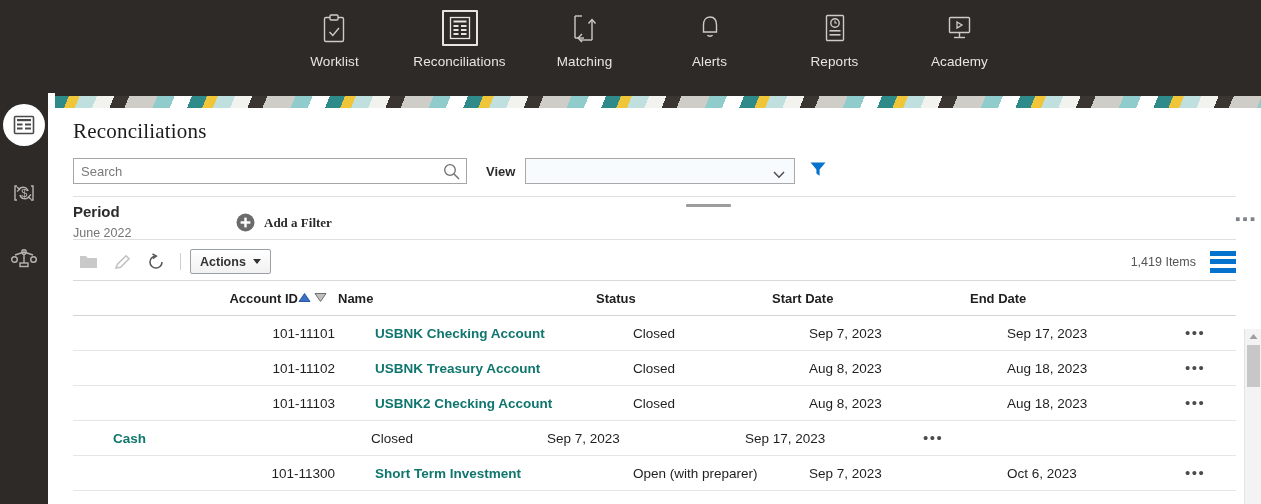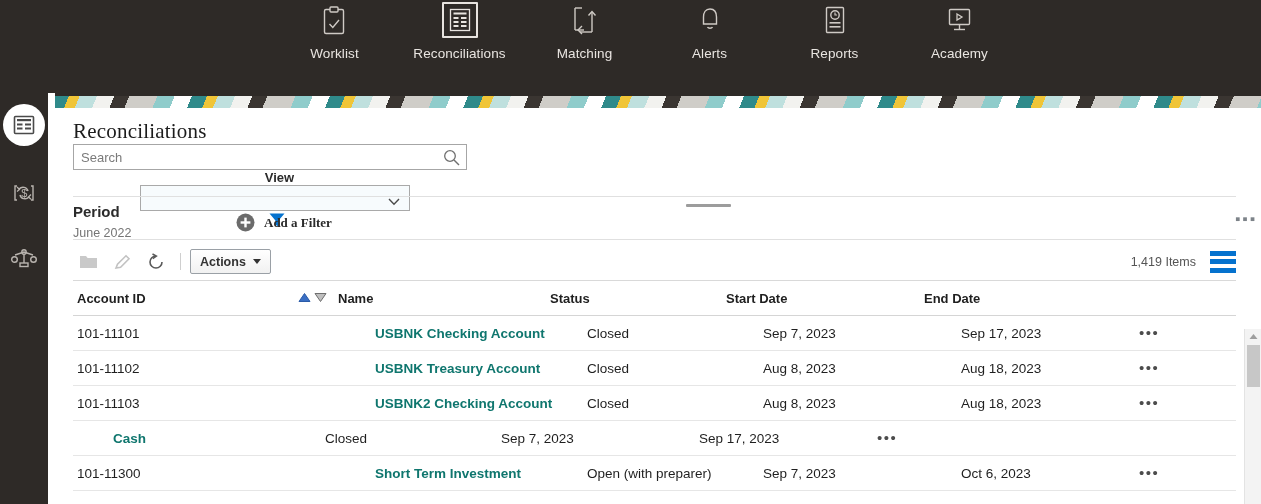--- a/index.html
+++ b/index.html
@@ -12,21 +12,21 @@
   #app { position: relative; width: 1261px; height: 504px; }
 
   
   .topnav {
     position: absolute; left: 0; top: 0; width: 1261px; height: 93px;
     background: #2e2a27;
     display: flex; align-items: flex-start; justify-content: flex-start;
     padding-left: 272px;
   }
   .navitem {
-    width: 125px; padding-top: 2px;
+    width: 125px; padding-top: 10px;
     display: flex; flex-direction: column; align-items: center;
     cursor: pointer; user-select: none;
   }
   .navicon {
     width: 36px; height: 36px;
     display: flex; align-items: center; justify-content: center;
     margin-bottom: 8px;
   }
   .navicon.active { border: 2px solid #e8e4e0; border-radius: 1px; }
   .navlabel { color: #e9e5e1; font-size: 13.5px; letter-spacing: .1px; }
@@ -80,21 +80,21 @@
     background: #9c9c9c; border-radius: 1px; cursor: ns-resize;
   }
 
   .page-title {
     position: absolute; left: 25px; top: 26px;
     font-family: "Liberation Serif", serif;
     font-size: 21px; color: #1c1c1c; letter-spacing: .2px;
   }
 
   
-  .searchrow { position: absolute; left: 25px; top: 51px; display: flex; align-items: center; flex-direction: column; }
+  .searchrow { position: absolute; left: 25px; top: 65px; display: flex; align-items: center; }
   .searchbox {
     position: relative; width: 394px; height: 26px;
     border: 1px solid #a6a6a6; background: #fff;
   }
   .searchbox input {
     width: 100%; height: 100%; border: 0; outline: none;
     padding: 0 26px 0 7px; font-size: 13px; color: #333;
     font-family: "Liberation Sans", sans-serif; background: transparent;
   }
   .searchbox input::placeholder { color: #7a7a7a; }
@@ -165,23 +165,23 @@
   .table { position: absolute; left: 25px; top: 189px; width: 1163px; }
   .thead {
     height: 34px; display: flex; align-items: center;
     border-bottom: 1px solid #d5d5d5;
     font-size: 13px; font-weight: bold; color: #1f1f1f;
   }
   .tr {
     height: 35px; display: flex; align-items: center;
     border-bottom: 1px solid #e6e6e6; font-size: 13.5px; color: #1f1f1f;
   }
-  .c-acct { width: 262px; padding-left: 4px; }
+  .c-acct { width: 262px; padding-left: 4px; text-align: right; }
   .c-sort { width: 40px; display: flex; align-items: center; gap: 3px; }
-  .c-name { width: 212px; }
+  .c-name { width: 258px; }
   .c-status { width: 176px; }
   .c-start { width: 174px; }
   .c-end { width: 190px; padding-left: 24px; }
   .c-menu { flex: 1; display: flex; justify-content: flex-start; padding-left: 12px; }
   .thead .c-acct { width: 225px; }
   .link { color: #0f766e; font-weight: bold; cursor: pointer; }
   .row-dots { color: #4c4c4c; letter-spacing: 1.5px; font-size: 15px; cursor: pointer; line-height: 8px; }
 
   
   .vscroll {

